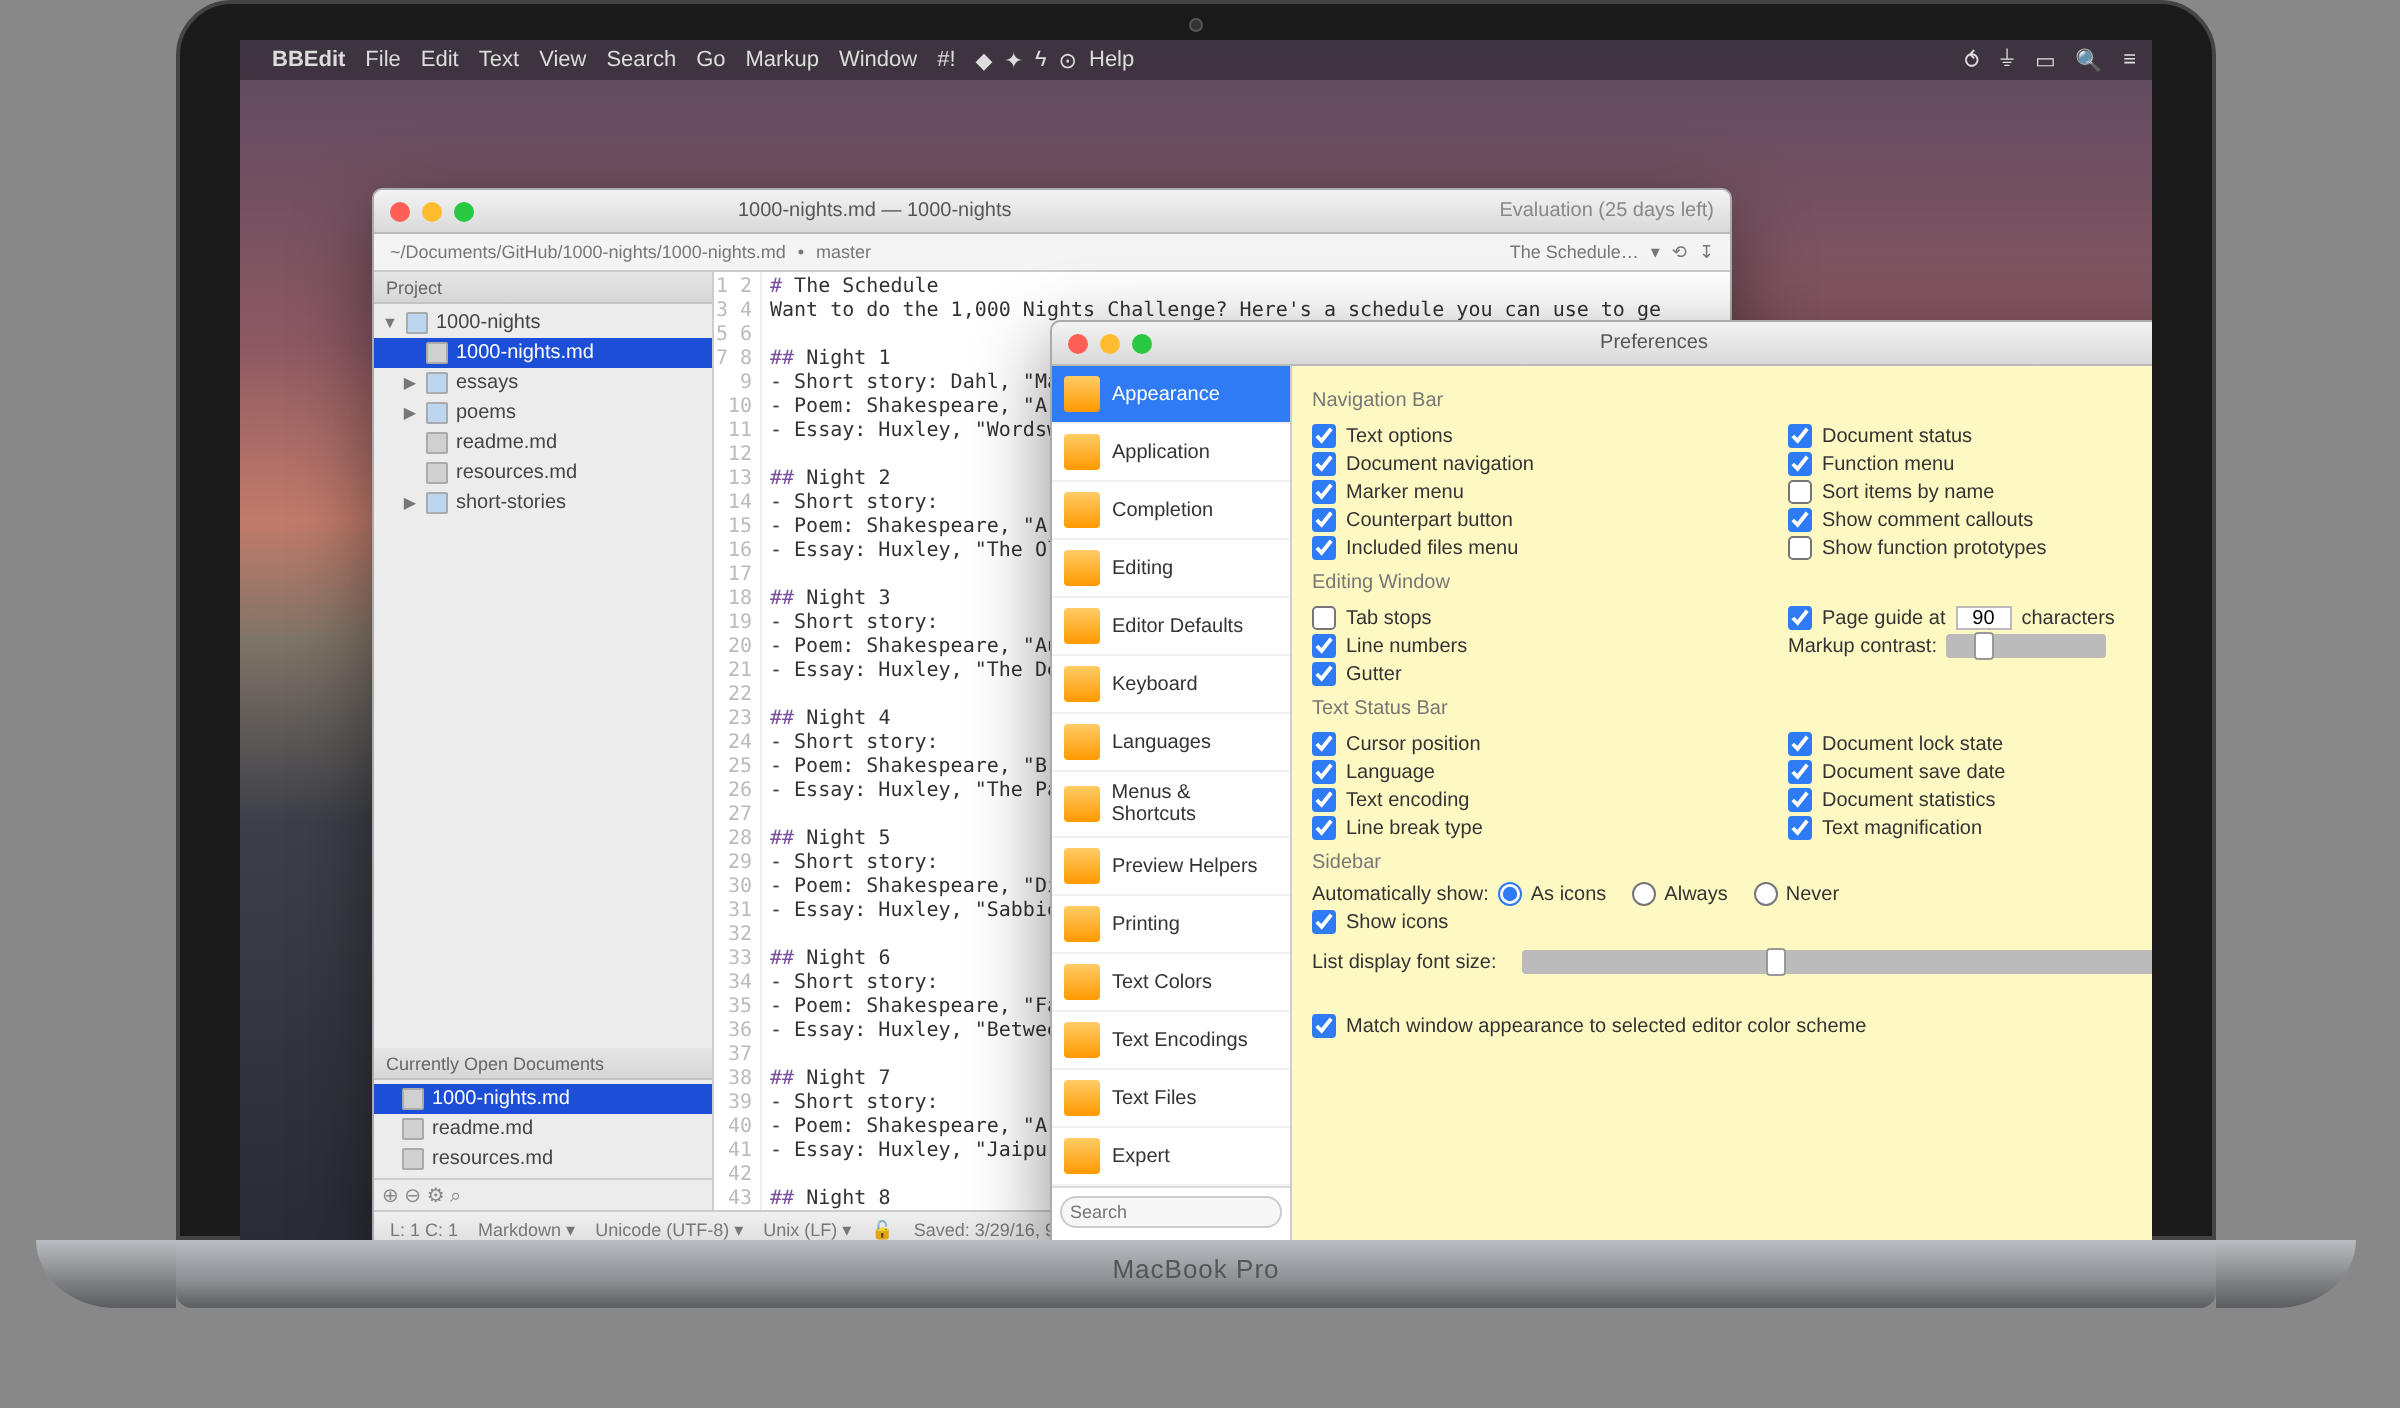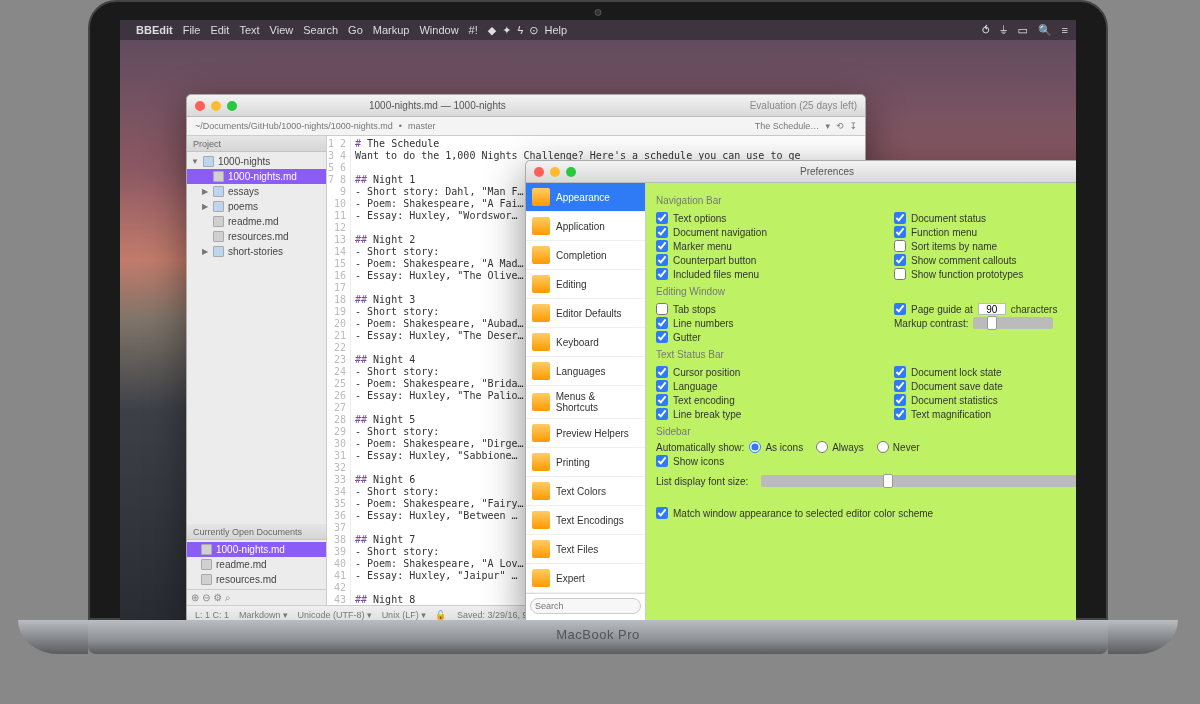--- a/index.html
+++ b/index.html
@@ -24,40 +24,40 @@
   
   .win{position:absolute;background:#ececec;border:1px solid #aaa;border-radius:5px;box-shadow:0 12px 40px rgba(0,0,0,.45);display:flex;flex-direction:column;}
   .win.editor{left:66px;top:74px;width:680px;height:530px;}
   .tbar{height:22px;background:linear-gradient(#f3f3f3,#d9d9d9);border-bottom:1px solid #bbb;display:flex;align-items:center;padding:0 8px;border-radius:5px 5px 0 0;font-size:10px;color:#555;}
   .tl{display:flex;gap:6px;margin-right:10px;}
   .tl span{width:10px;height:10px;border-radius:50%;}
   .tl .r{background:#ff5f57;}.tl .y{background:#febc2e;}.tl .g{background:#28c840;}
   .pathbar{height:19px;background:#f4f4f4;border-bottom:1px solid #ccc;font-size:9px;color:#777;display:flex;align-items:center;padding:0 8px;gap:6px;}
   .ebody{flex:1;display:flex;overflow:hidden;background:#fff;}
   
-  .side{width:140px;background:#ececec;border-right:1px solid #ccc;font-size:10px;color:#444;display:flex;flex-direction:column;}
+  .side{width:170px;background:#ececec;border-right:1px solid #ccc;font-size:10px;color:#444;display:flex;flex-direction:column;}
   .side .hdr{background:linear-gradient(#e6e6e6,#d6d6d6);height:16px;line-height:16px;padding-left:6px;border-bottom:1px solid #c4c4c4;color:#666;font-size:9px;}
   .side ul{list-style:none;padding:2px 0;}
   .side li{padding:2px 4px 2px 14px;display:flex;align-items:center;gap:4px;white-space:nowrap;}
-  .side li.sel{background:#8b5cf6;color:#fff;}
+  .side li.sel{background:#1d4ed8;color:#fff;}
   .side li .disc{font-size:8px;color:#777;width:8px;text-align:center;}
   .side li.sel .disc{color:#fff;}
   .side .ic{width:11px;height:11px;background:#d0d0d0;border:1px solid #aaa;border-radius:1px;flex-shrink:0;}
   .side .ic.f{background:#bcd6ef;}
   .side .sep{flex:1;}
   
   .etext{flex:1;display:flex;font-family:Menlo,Consolas,monospace;font-size:10px;overflow:hidden;}
   .gut{width:24px;background:#fff;border-right:1px solid #eee;color:#bbb;text-align:right;padding:2px 4px 0 0;line-height:12px;}
   .code{flex:1;padding:2px 4px;white-space:pre;color:#333;line-height:12px;}
   .kw{color:#7a4fa0;}
   .statusbar{height:18px;background:linear-gradient(#f0f0f0,#ddd);border-top:1px solid #ccc;font-size:9px;color:#777;display:flex;align-items:center;gap:10px;padding:0 8px;}
   
   .win.prefs{left:405px;top:140px;width:604px;height:465px;}
   .prefs .tbar{justify-content:center;}
-  .pbody{flex:1;display:flex;overflow:hidden;background:#bef264;}
+  .pbody{flex:1;display:flex;overflow:hidden;background:#fef9c3;}
   .plist{width:120px;border-right:1px solid #ccc;background:#fff;overflow:auto;}
   .plist .row{display:flex;align-items:center;gap:6px;padding:5px 6px;font-size:10px;color:#333;border-bottom:1px solid #f0f0f0;}
   .plist .row.sel{background:#2f7bf5;color:#fff;}
   .plist .pic{width:18px;height:18px;border-radius:2px;background:linear-gradient(#fc6,#f90);}
   .psearch{padding:4px;border-top:1px solid #ddd;}
   .psearch input{width:100%;font-size:9px;padding:2px 4px;border:1px solid #ccc;border-radius:8px;background:#f7f7f7;}
   .pright{flex:1;padding:8px 10px;overflow:auto;font-size:10px;color:#333;}
   .sec{color:#777;font-size:10px;margin:4px 0 4px 0;}
   .cols{display:flex;gap:14px;}
   .col{flex:1;}

